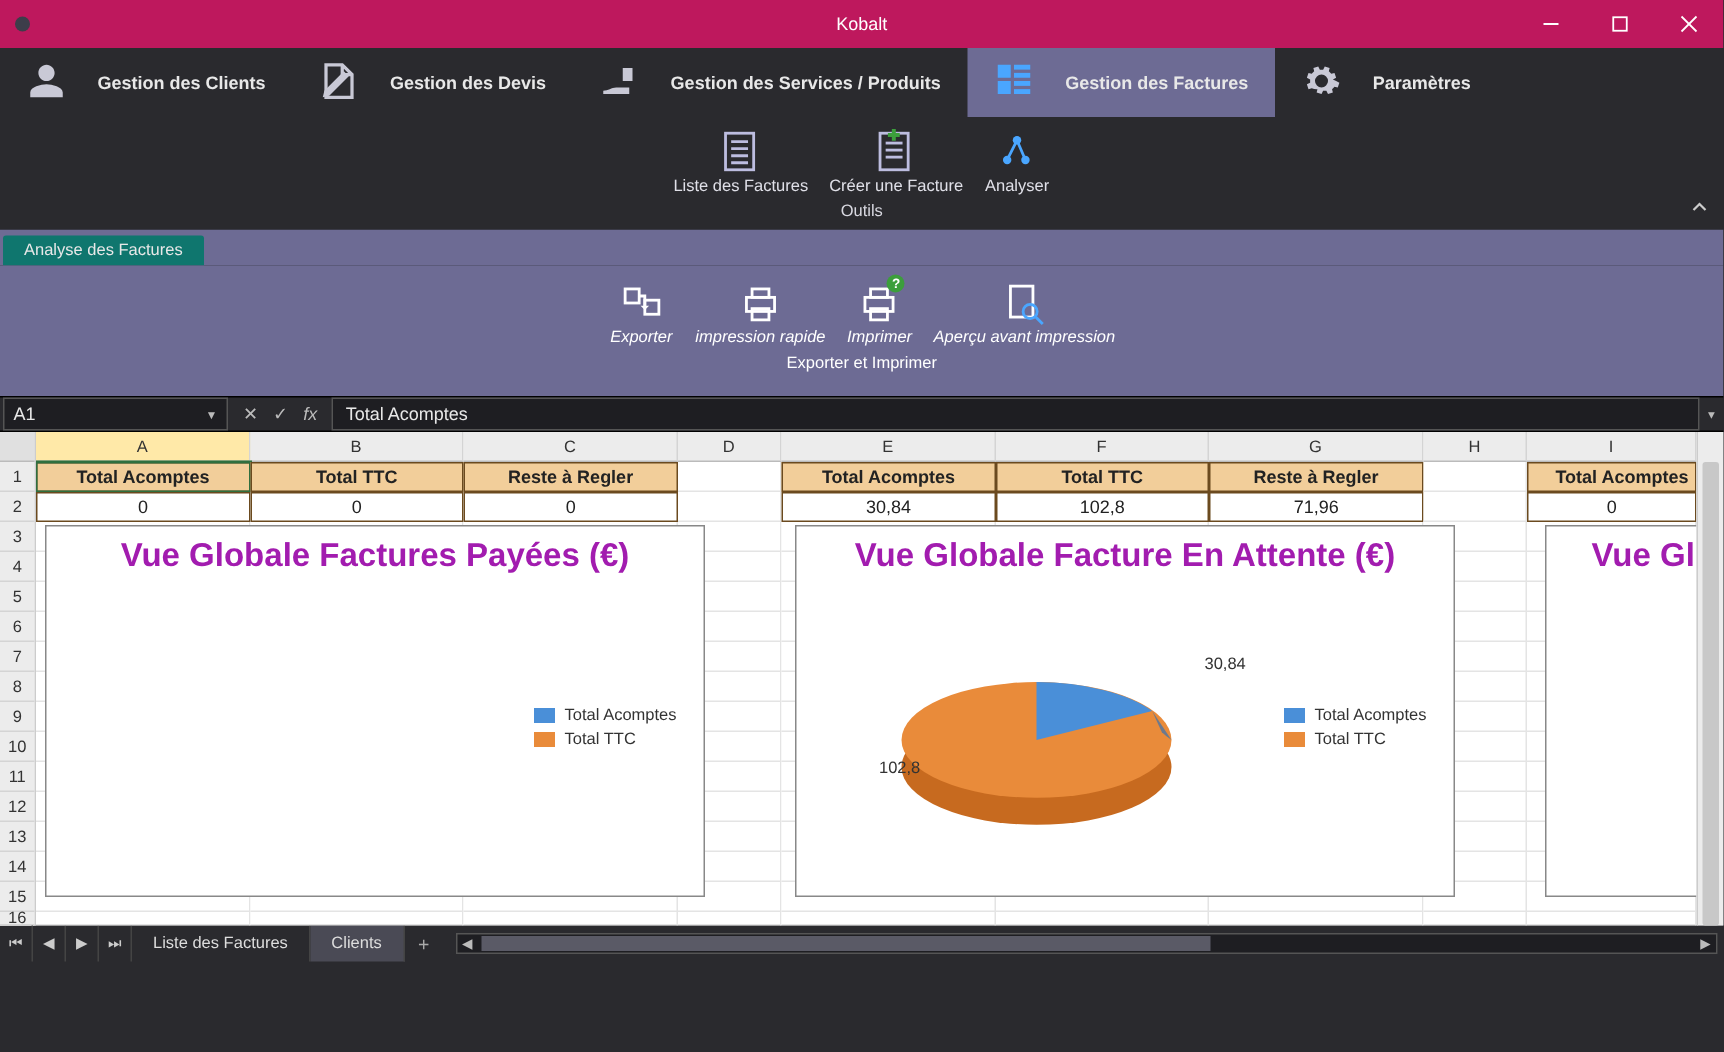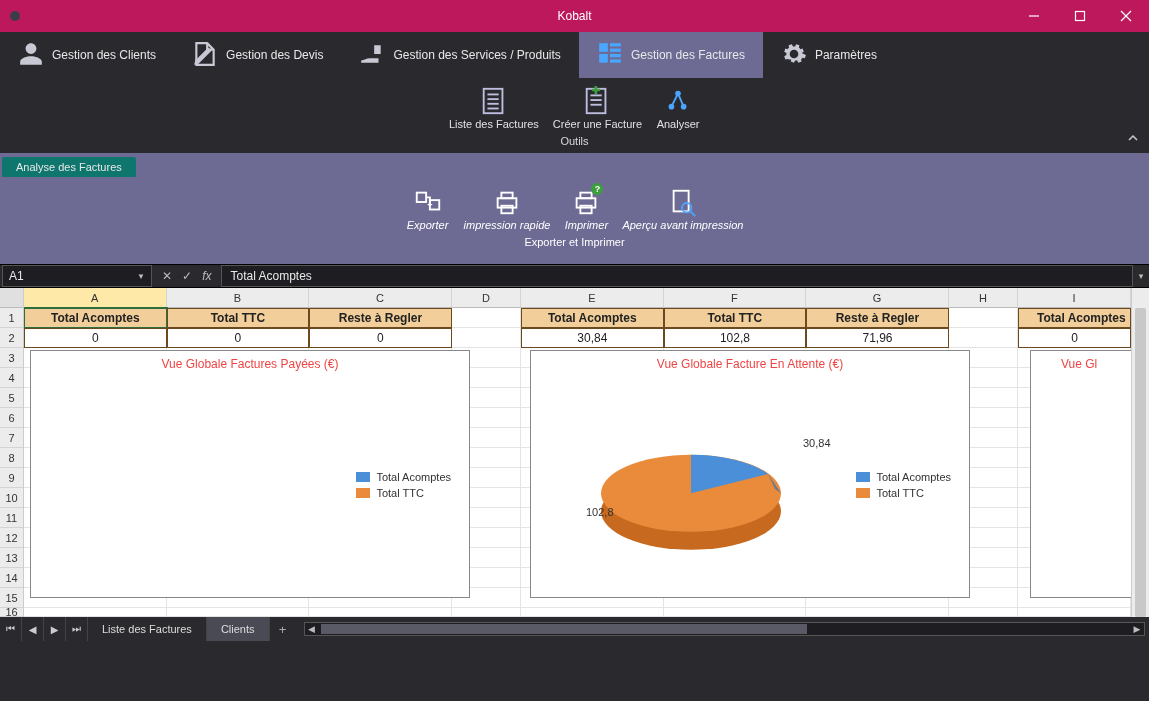--- a/index.html
+++ b/index.html
@@ -8,21 +8,21 @@
 
 .titlebar { height: 32px; background: #be185d; display: flex; align-items: center; position: relative; }
 .titlebar .dot { width: 10px; height: 10px; border-radius: 50%; background: #3d3d4a; margin-left: 10px; }
 .titlebar .title { position: absolute; left: 50%; transform: translateX(-50%); color: #fff; font-size: 12px; }
 .titlebar .win-controls { position: absolute; right: 0; display: flex; }
 .titlebar .win-controls div { width: 46px; height: 32px; display: flex; align-items: center; justify-content: center; color: #fff; }
 .titlebar .win-controls svg { width: 12px; height: 12px; }
 
 
 .toptabs { height: 46px; background: #2a2a2e; display: flex; }
-.toptab { display: flex; align-items: center; padding: 0 18px; gap: 8px; color: #e8e8e8; font-size: 12px; }
+.toptab { display: flex; align-items: center; padding: 0 18px; gap: 21px; color: #e8e8e8; font-size: 12px; font-weight: bold; }
 .toptab.active { background: #6d6b94; }
 .toptab .ticon svg { width: 26px; height: 26px; fill: #c9c9d6; }
 .toptab.active .ticon svg { fill: #4aa6ff; }
 
 
 .ribbon1 { background: #2a2a2e; border-bottom: 0; }
 .ribbon-group { display: flex; flex-direction: column; align-items: center; }
 .ribbon-items { display: flex; padding: 6px 8px 0 8px; gap: 14px; }
 .ribbon-item { display: flex; flex-direction: column; align-items: center; justify-content: flex-end; min-width: 44px; }
 .ribbon-item .ricon { height: 34px; display: flex; align-items: center; justify-content: center; position: relative; }
@@ -69,21 +69,21 @@
 
 .wA{width:144px;} .wB{width:144px;} .wC{width:144px;} .wD{width:70px;}
 .wE{width:144px;} .wF{width:144px;} .wG{width:144px;} .wH{width:70px;}
 .wI{width:114px;}
 .vscroll { width: 18px; background: #ececec; border-left: 1px solid #ccc; position:relative;}
 .vscroll .track{position:absolute; top:20px; bottom:0; left:3px; right:3px;}
 .vscroll .thumb{position:absolute; top:0; height:100%; width:100%; background:#c8c8c8; border-radius:2px;}
 
 
 .chartbox { position: absolute; background: #fff; border: 1px solid #888; }
-.chart-title { font-size: 12px; font-weight: 400; color: #ef4444; text-align: center; padding: 6px 10px 2px 10px; }
+.chart-title { font-size: 22px; font-weight: 700; color: #a21caf; text-align: center; padding: 6px 10px 2px 10px; }
 .legend { display:flex; flex-direction:column; gap:4px; }
 .legend .li { display:flex; align-items:center; gap:6px; font-size:11px; color:#333;}
 .legend .sw { width:14px; height:10px; }
 .sw.blue{background:#4a8fd8;} .sw.orange{background:#e98b3a;}
 
 
 .sheetbar { height: 24px; background: #2a2a2e; display: flex; align-items: center; }
 .sheetbar .nav { display:flex; align-items:center; gap:0; height:100%;}
 .sheetbar .nav div{ width:22px; display:flex; align-items:center; justify-content:center; color:#ccc; font-size:10px; height:100%; border-right:1px solid #444;}
 .sheet-tab { padding: 0 14px; height: 100%; display: flex; align-items: center; font-size: 11px; color: #ddd; border-right:1px solid #444;}

